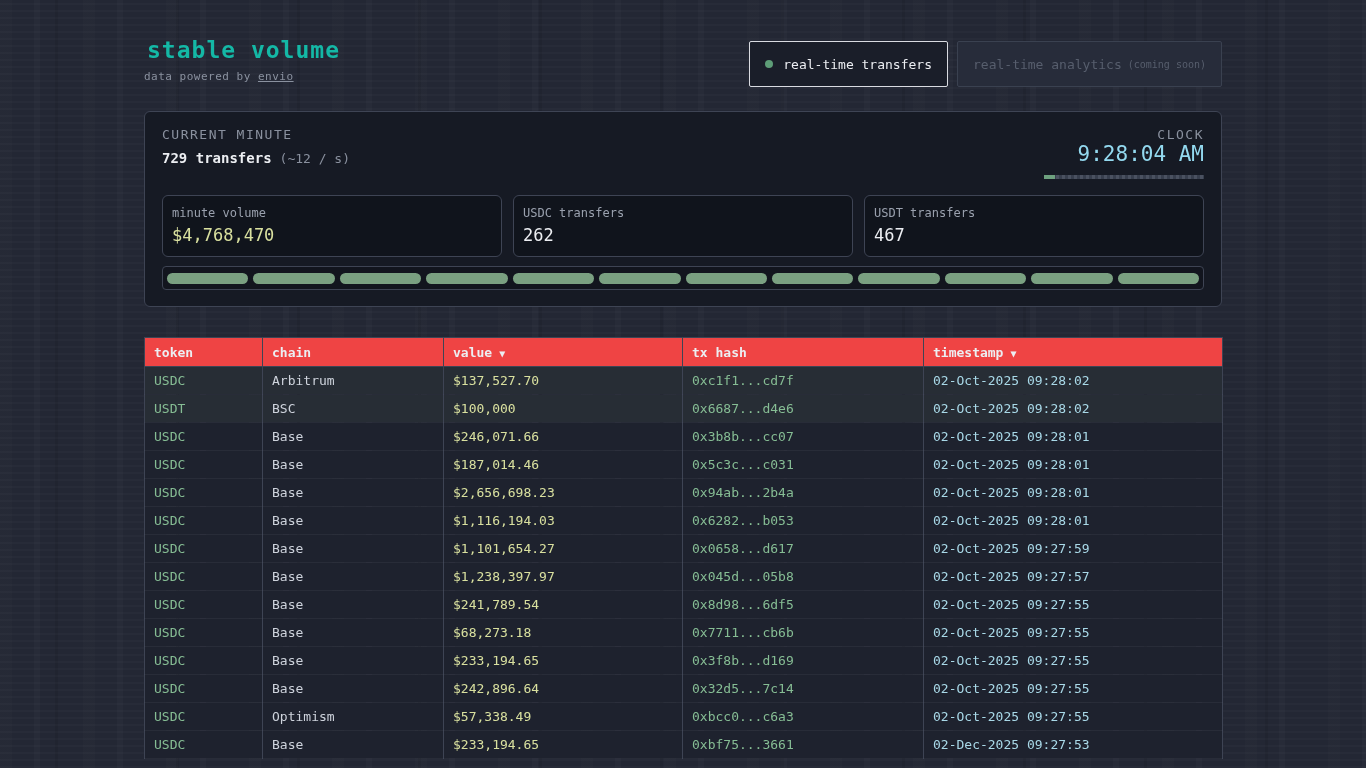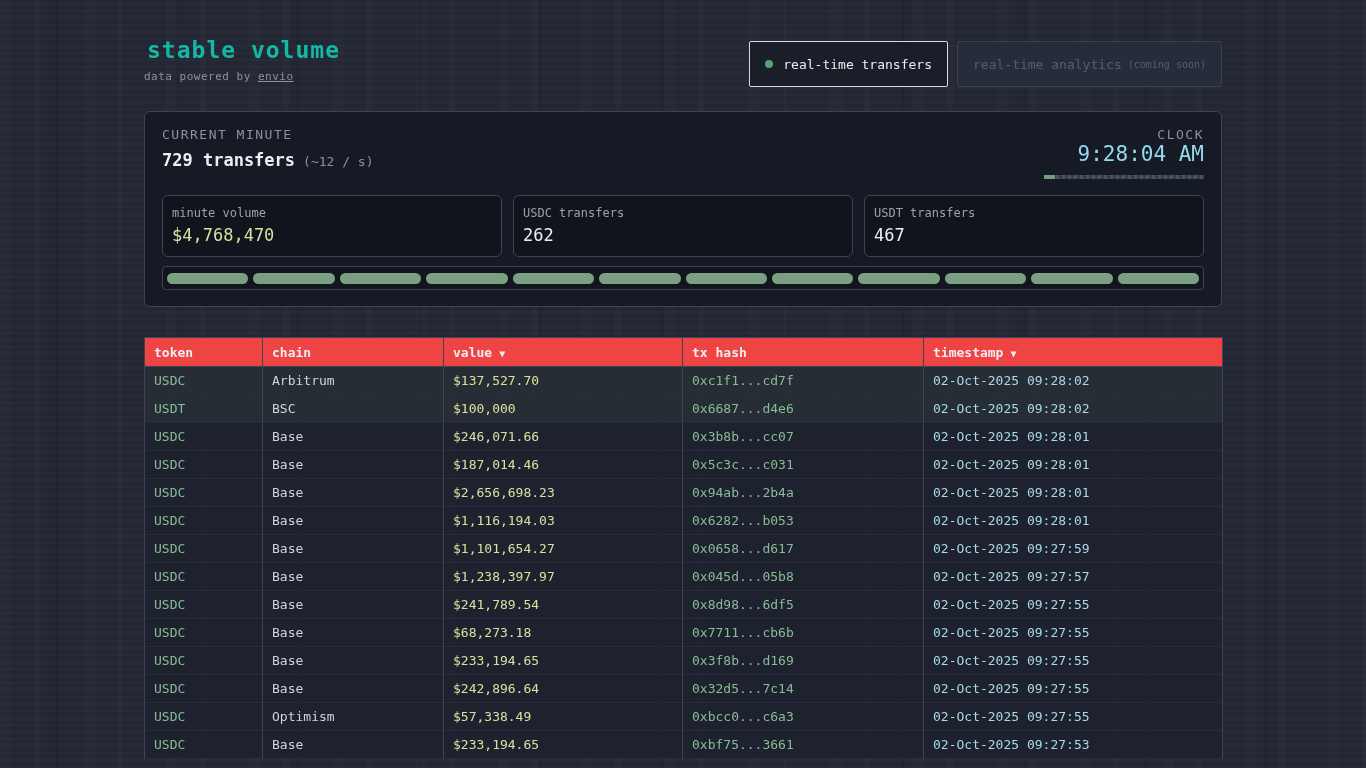--- a/index.html
+++ b/index.html
@@ -37,21 +37,21 @@
   .coming-soon { font-size: 10px; }
 
   
   .stats-card {
     background: #161a24; border: 1px solid #3e4454; border-radius: 6px;
     padding: 15px 17px 16px;
   }
   .stats-top { display: flex; justify-content: space-between; align-items: flex-start; margin-bottom: 16px; }
   .eyebrow { font-size: 13px; color: #8a919f; letter-spacing: 1.5px; }
   .big-line { margin-top: 8px; display: flex; align-items: baseline; gap: 8px; }
-  .big-number { font-size: 17px; font-weight: bold; color: #eceef2; }
+  .big-number { font-size: 14px; font-weight: bold; color: #eceef2; }
   .rate { font-size: 13px; color: #8a919f; }
   .clock-block { text-align: right; }
   .clock-time { margin-top: 0; font-size: 21px; color: var(--clock-blue, #93d9ef); }
   .clock-progress {
     margin-top: 9px; margin-left: auto; width: 160px; height: 4px;
     background: repeating-linear-gradient(90deg, #4a5160 0 3px, #373e4d 3px 6px);
     position: relative;
   }
   .clock-progress-fill { position: absolute; left: 0; top: 0; bottom: 0; background: #6da almost; background: #6da07e; }
 
@@ -285,18 +285,18 @@
     <td class="col-chain">Optimism</td>
     <td class="col-value">$57,338.49</td>
     <td class="col-hash">0xbcc0...c6a3</td>
     <td class="col-time">02-Oct-2025 09:27:55</td>
   </tr>
         <tr class="transfer-row">
     <td class="col-token">USDC</td>
     <td class="col-chain">Base</td>
     <td class="col-value">$233,194.65</td>
     <td class="col-hash">0xbf75...3661</td>
-    <td class="col-time">02-Oct-2025 09:27:53</td>
+    <td class="col-time">02-Dec-2025 09:27:53</td>
   </tr>
       </tbody>
   </table>
 
 </div>
 
 </body></html>

